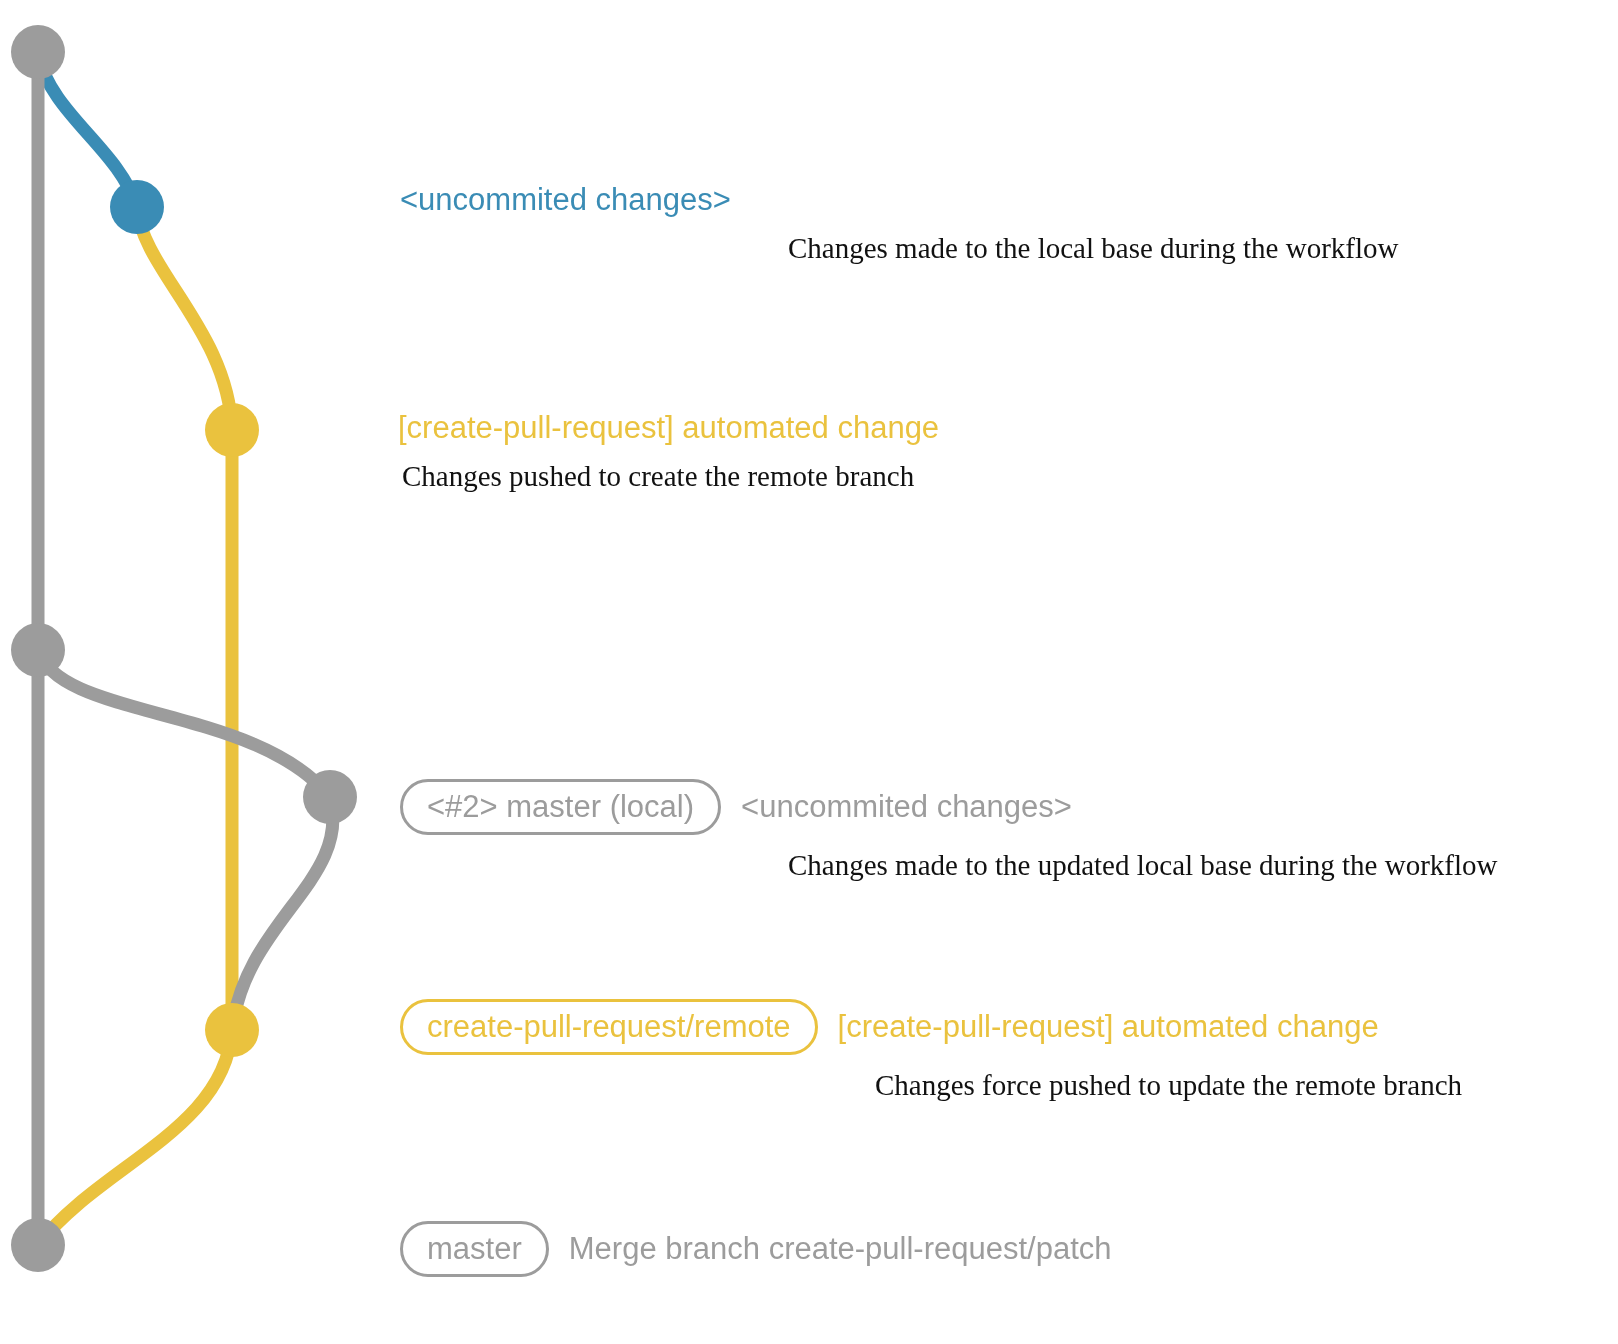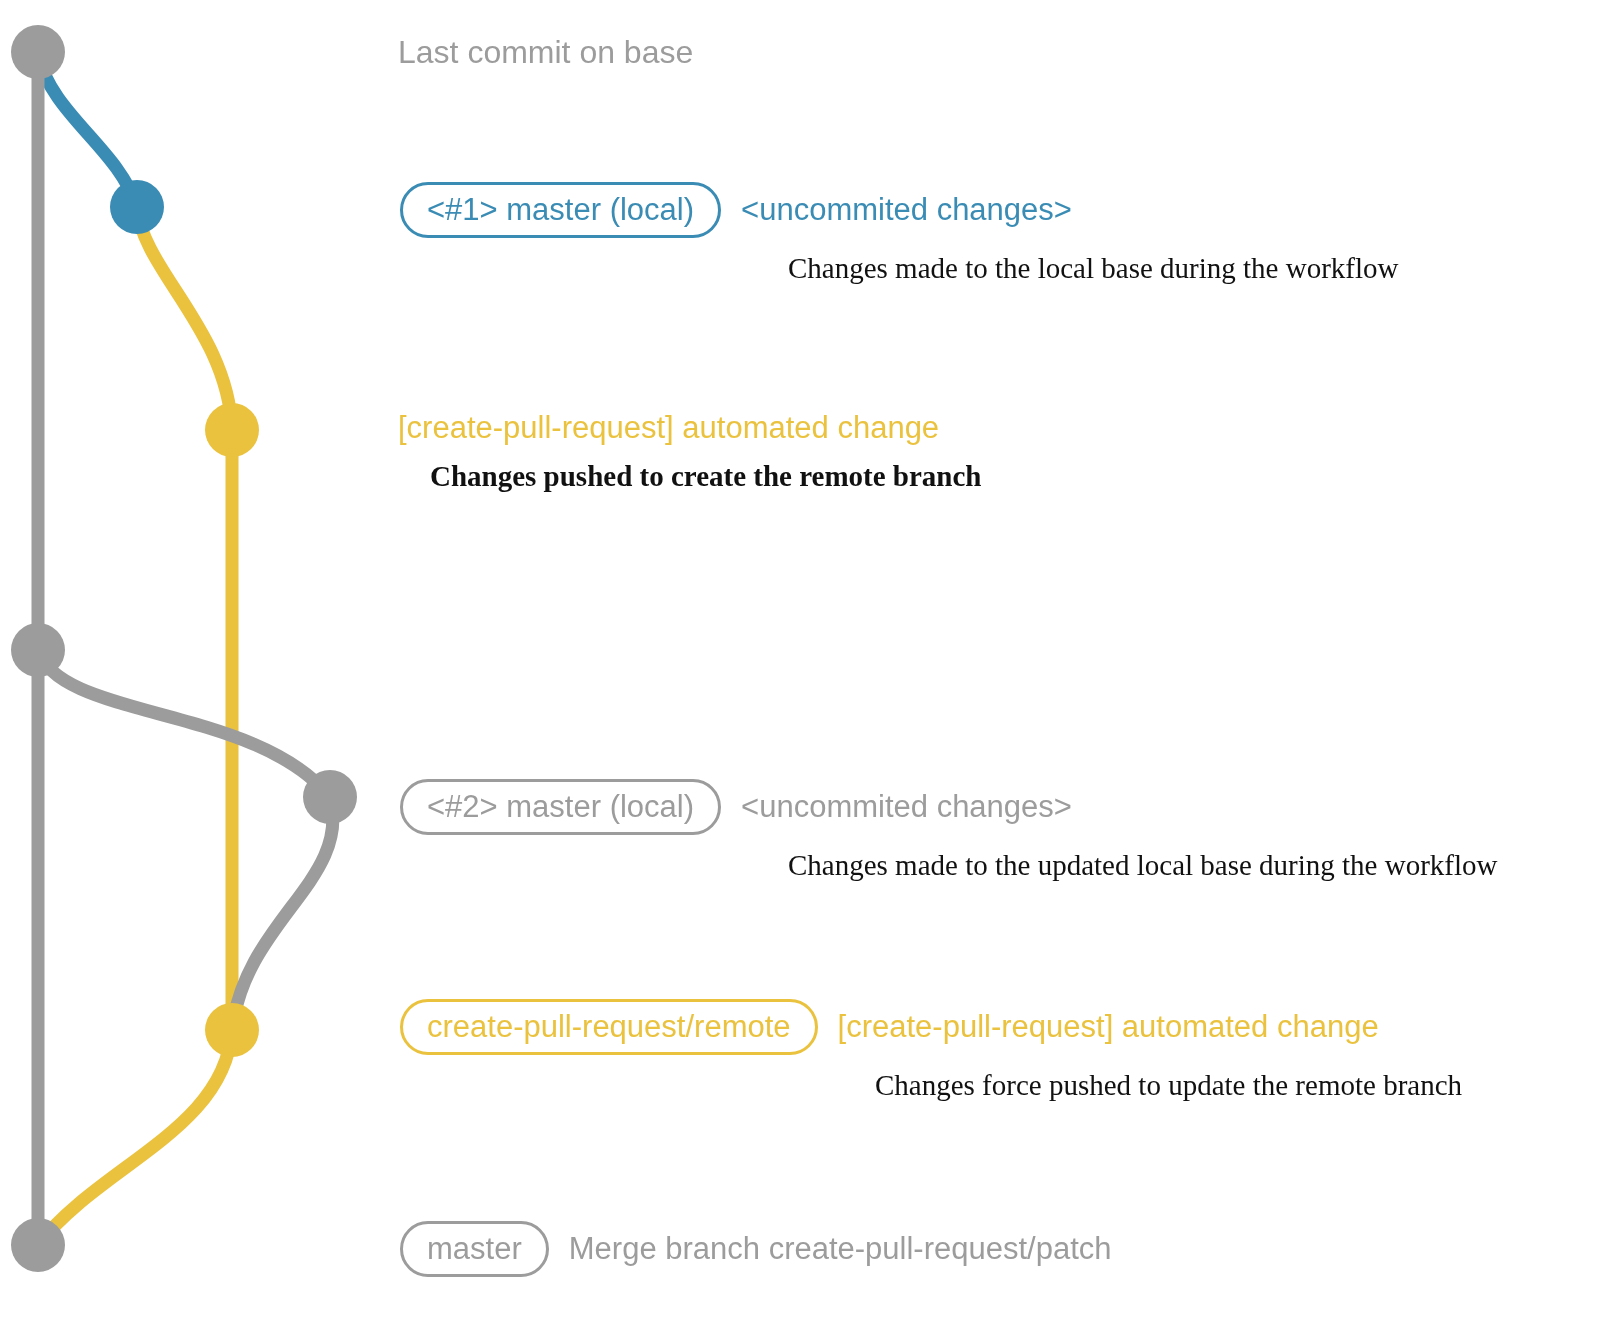--- a/index.html
+++ b/index.html
@@ -69,37 +69,33 @@
 
     <circle class="fill-gray" cx="38" cy="52" r="27"></circle>
     <circle class="fill-blue" cx="137" cy="207" r="27"></circle>
     <circle class="fill-yellow" cx="232" cy="430" r="27"></circle>
     <circle class="fill-gray" cx="38" cy="650" r="27"></circle>
     <circle class="fill-gray" cx="330" cy="797" r="27"></circle>
     <circle class="fill-yellow" cx="232" cy="1030" r="27"></circle>
     <circle class="fill-gray" cx="38" cy="1245" r="27"></circle>
   </svg>
 
-  <div class="row" style="left:398px;top:34px;">
-    <div class="plain-label">Last commit on base</div>
-  </div>
 
   <div class="row" style="left:400px;top:182px;">
     <div class="line">
-      <span class="badge badge-blue">&lt;#1&gt; master (local)</span>
       <span class="title title-blue">&lt;uncommited changes&gt;</span>
     </div>
     <div class="desc" style="margin-left:388px;">Changes made to the local base during the workflow</div>
   </div>
 
   <div class="row" style="left:398px;top:410px;">
     <div class="line">
       <span class="title title-yellow">[create-pull-request] automated change</span>
     </div>
-    <div class="desc" style="margin-left:32px;font-weight:bold;">Changes pushed to create the remote branch</div>
+    <div class="desc" style="margin-left:4px;">Changes pushed to create the remote branch</div>
   </div>
 
 
   <div class="row" style="left:400px;top:779px;">
     <div class="line">
       <span class="badge badge-gray">&lt;#2&gt; master (local)</span>
       <span class="title title-gray">&lt;uncommited changes&gt;</span>
     </div>
     <div class="desc" style="margin-left:388px;">Changes made to the updated local base during the workflow</div>
   </div>

